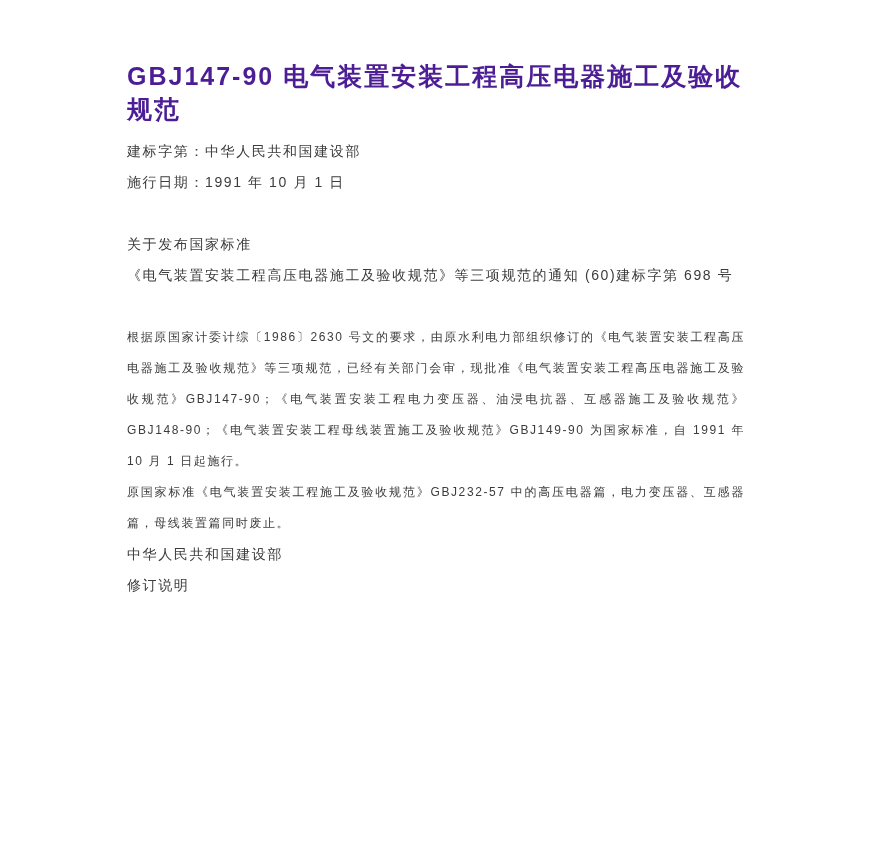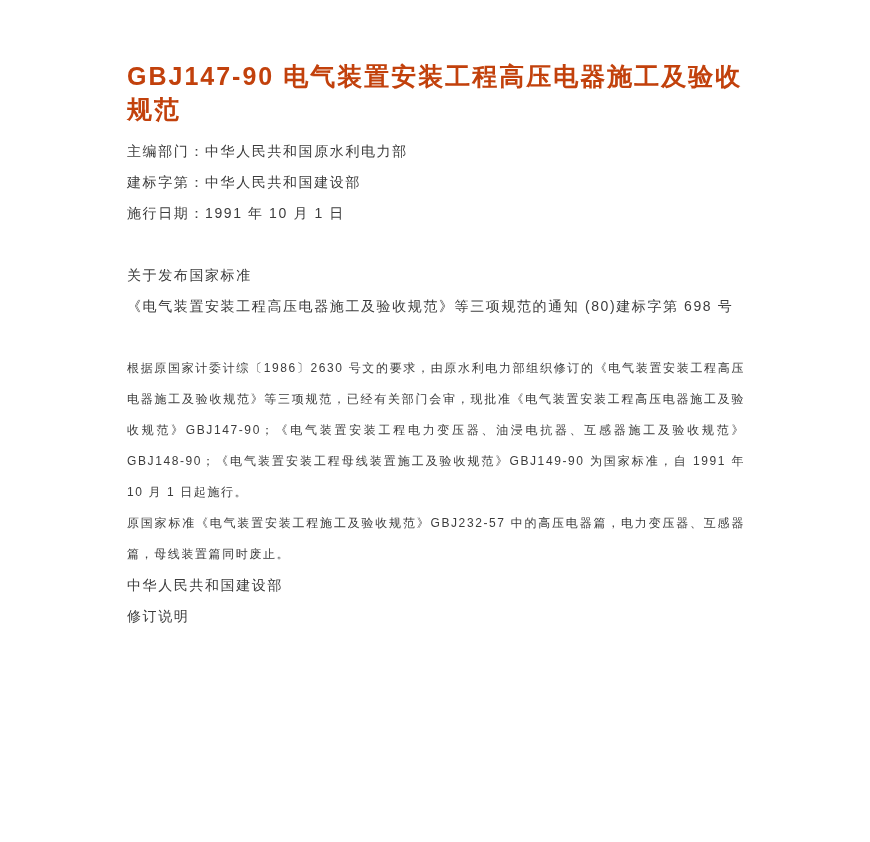--- a/index.html
+++ b/index.html
@@ -20,21 +20,21 @@
     padding: 60px 125px 0 127px;
     background: #ffffff;
     color: #3c3c3c;
   }
   .doc-title {
     margin: 0 0 10px 0;
     font-size: 25px;
     line-height: 33px;
     font-weight: bold;
     letter-spacing: 2px;
-    color: #c2410c;
+    color: #4c1d95;
     text-align: left;
   }
   .line {
     margin: 0;
     font-size: 14px;
     line-height: 31px;
     letter-spacing: 1.6px;
     white-space: normal;
   }
   .para {
@@ -48,31 +48,30 @@
     height: 31px;
   }
 </style>
 </head>
 <body>
 
 <div class="page">
 
   <h1 class="doc-title">GBJ147-90 电气装置安装工程高压电器施工及验收规范</h1>
 
-  <p class="line">主编部门：中华人民共和国原水利电力部</p>
 
   <p class="line">建标字第：中华人民共和国建设部</p>
 
   <p class="line">施行日期：1991 年 10 月 1 日</p>
 
   <div class="blank-line"></div>
 
   <p class="line">关于发布国家标准</p>
 
-  <p class="line">《电气装置安装工程高压电器施工及验收规范》等三项规范的通知 (80)建标字第 698 号</p>
+  <p class="line">《电气装置安装工程高压电器施工及验收规范》等三项规范的通知 (60)建标字第 698 号</p>
 
   <div class="blank-line"></div>
 
   <p class="para">根据原国家计委计综〔1986〕2630 号文的要求，由原水利电力部组织修订的《电气装置安装工程高压电器施工及验收规范》等三项规范，已经有关部门会审，现批准《电气装置安装工程高压电器施工及验收规范》GBJ147-90；《电气装置安装工程电力变压器、油浸电抗器、互感器施工及验收规范》GBJ148-90；《电气装置安装工程母线装置施工及验收规范》GBJ149-90 为国家标准，自 1991 年 10 月 1 日起施行。</p>
 
   <p class="para">原国家标准《电气装置安装工程施工及验收规范》GBJ232-57 中的高压电器篇，电力变压器、互感器篇，母线装置篇同时废止。</p>
 
 
   <p class="line">中华人民共和国建设部</p>
 

